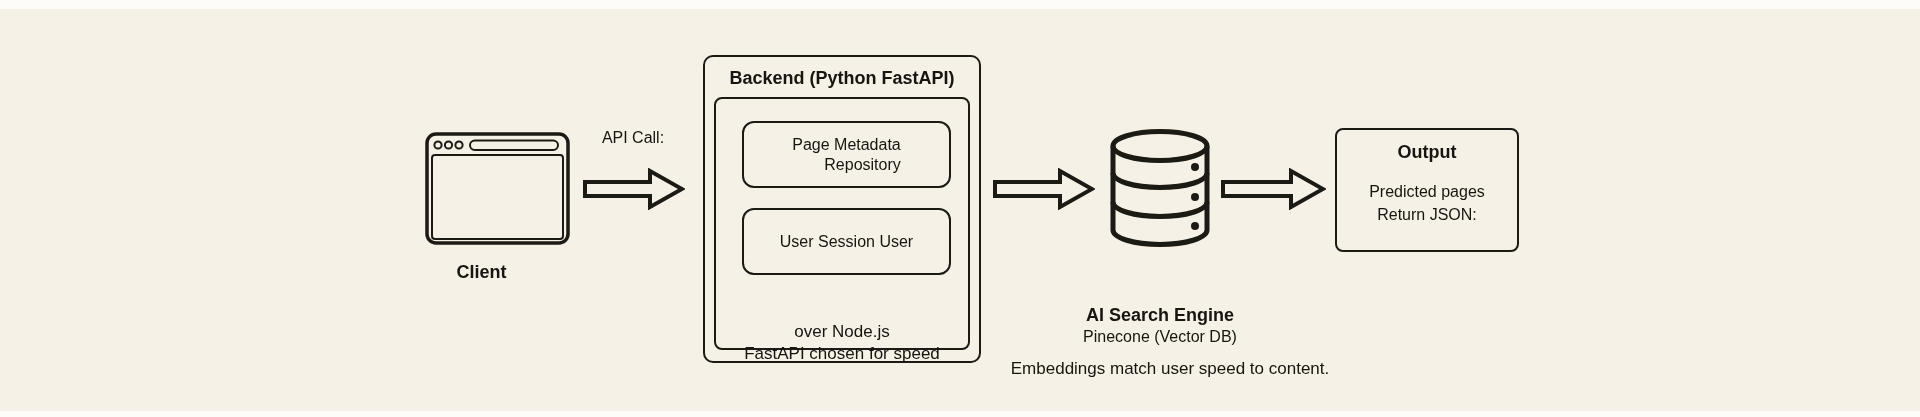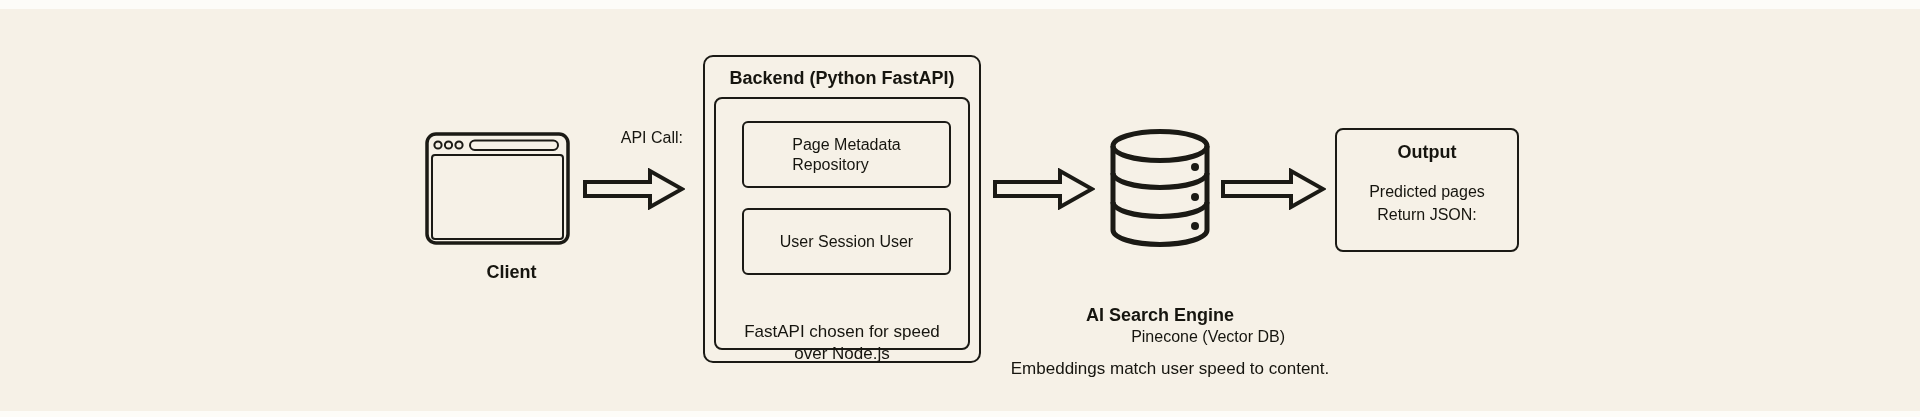--- a/index.html
+++ b/index.html
@@ -20,38 +20,38 @@
     width: 100%;
     background: #fdfcf8;
   }
   .edge-strip.top { top: 0; height: 9px; }
   .edge-strip.bottom { bottom: 0; height: 6px; }
 
   .abs { position: absolute; }
 
   
   .label-bold   { font-weight: bold; font-size: 18px; line-height: 21px; text-align: center; }
-  .label-reg    { font-weight: normal; font-size: 16px; line-height: 21px; text-align: right; }
+  .label-reg    { font-weight: normal; font-size: 16px; line-height: 21px; text-align: center; }
   .note         { font-weight: normal; font-size: 17px; line-height: 22px; text-align: center; }
 
   
   .backend-box {
     left: 703px; top: 55px; width: 278px; height: 308px;
     border: 2.5px solid #1b1a15; border-radius: 10px;
   }
   .backend-title { left: 0; right: 0; top: 11px; }
   .backend-inner {
     position: absolute; left: 9px; top: 40px; right: 9px; bottom: 11px;
     border: 2px solid #1b1a15; border-radius: 8px;
   }
   .sub-box {
     position: absolute; left: 26px; width: 209px; height: 67px;
-    border: 2px solid #1b1a15; border-radius: 6px;
+    border: 2px solid #1b1a15; border-radius: 12px;
     display: flex; align-items: center; justify-content: center;
-    font-size: 16px; line-height: 20px; text-align: left;
+    font-size: 16px; line-height: 20px; text-align: right;
   }
   .sub-box.first  { top: 22px; }
   .sub-box.second { top: 109px; }
 
   
   .output-box {
     left: 1335px; top: 128px; width: 184px; height: 124px;
     border: 2px solid #1b1a15; border-radius: 8px;
     text-align: center;
   }
@@ -72,21 +72,21 @@
   <div class="abs" style="left:425px; top:132px; width:145px; height:113px;">
     <svg width="145" height="113" viewBox="0 0 145 113">
       <rect class="stroke" x="2" y="2" width="141" height="109" rx="9" stroke-width="3.5"></rect>
       <circle class="stroke" cx="13" cy="13" r="3.6" stroke-width="2"></circle>
       <circle class="stroke" cx="23.5" cy="13" r="3.6" stroke-width="2"></circle>
       <circle class="stroke" cx="34" cy="13" r="3.6" stroke-width="2"></circle>
       <rect class="stroke" x="45" y="8.5" width="88" height="9.5" rx="4.75" stroke-width="2"></rect>
       <rect class="stroke" x="7" y="23" width="131" height="84" rx="3" stroke-width="2"></rect>
     </svg>
   </div>
-  <div class="abs label-bold" style="left:439px; top:262px; width:145px;">Client</div>
+  <div class="abs label-bold" style="left:409px; top:262px; width:145px;">Client</div>
 
   <div class="abs label-reg" style="left:583px; top:127px; width:100px;">API Call:</div>
   <div class="abs" style="left:583px; top:168px;">
     <svg width="102" height="42" viewBox="0 0 102 42">
       <polygon class="stroke" stroke-width="4" stroke-linejoin="miter" points="2,14 67,14 67,3 99,21 67,39 67,28 2,28"></polygon>
     </svg>
   </div>
 
   <div class="abs backend-box">
     <div class="abs label-bold backend-title">Backend (Python FastAPI)</div>
@@ -96,22 +96,22 @@
           <div>Page Metadata</div>
           <div>Repository</div>
         </div>
       </div>
       <div class="sub-box second">
         <div>User Session User</div>
       </div>
     </div>
   </div>
   <div class="abs note" style="left:703px; top:321px; width:278px;">
+    <div>over Node.js</div>
     <div>FastAPI chosen for speed</div>
-    <div>over Node.js</div>
   </div>
 
   <div class="abs" style="left:993px; top:168px;">
     <svg width="102" height="42" viewBox="0 0 102 42">
       <polygon class="stroke" stroke-width="4" stroke-linejoin="miter" points="2,14 67,14 67,3 99,21 67,39 67,28 2,28"></polygon>
     </svg>
   </div>
 
   <div class="abs" style="left:1108px; top:127px; width:104px; height:122px;">
     <svg width="104" height="122" viewBox="0 0 104 122">

